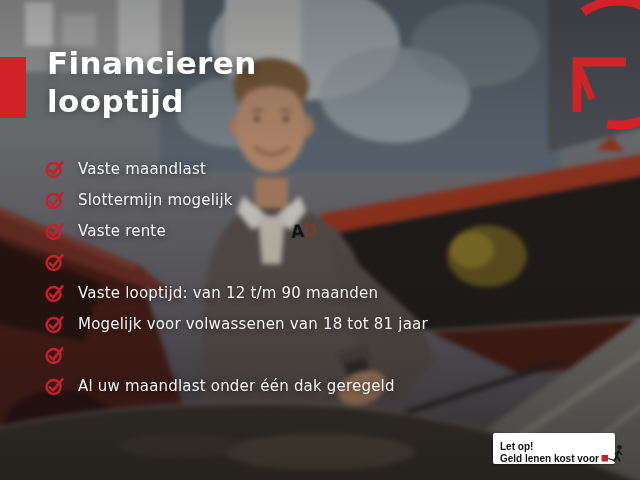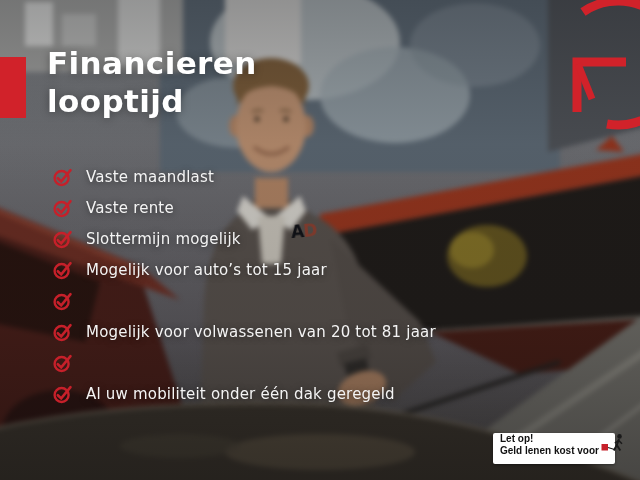--- a/index.html
+++ b/index.html
@@ -17,30 +17,30 @@
   .shirt-logo{position:absolute;left:291px;top:221px;font-size:17px;font-weight:bold;
     transform:rotate(-5deg);letter-spacing:-1px;filter:blur(.7px);}
   .shirt-logo .a{color:#101116;}
   .shirt-logo .d{color:#8d4030;}
   
   .side-bar{position:absolute;left:0;top:57px;width:26px;height:61px;background:#d1222a;}
   
   .title{position:absolute;left:47px;top:44px;color:#ffffff;font-size:31px;line-height:38px;
     font-weight:600;letter-spacing:.4px;text-shadow:0 1px 8px rgba(0,0,0,.35);}
   
-  .features{position:absolute;left:45px;top:153px;margin:8px;padding:0;list-style:none;}
+  .features{position:absolute;left:45px;top:153px;margin:0;padding:0;list-style:none;}
   .features li{display:flex;align-items:center;height:31px;gap:13px;}
   .features .check{flex:0 0 auto;display:block;}
   .features .label{color:#f4f4f4;font-size:15px;letter-spacing:.2px;
     text-shadow:0 1px 6px rgba(0,0,0,.5);white-space:nowrap;}
   
   .corner-glyph{position:absolute;right:0;top:0;width:90px;height:132px;}
   
   .warn-badge{position:absolute;left:493px;top:433px;width:122px;height:31px;background:#ffffff;
-    border-radius:2px;display:flex;align-items:flex-start;padding:0 4px 0 7px;box-sizing:border-box;
+    border-radius:2px;display:flex;align-items:flex-end;padding:0 4px 0 7px;box-sizing:border-box;
     box-shadow:0 1px 3px rgba(0,0,0,.4);}
   .warn-badge .txt{flex:1 1 auto;color:#111111;font-family:"Liberation Sans",sans-serif;
     font-size:10px;font-weight:bold;line-height:11.5px;white-space:nowrap;}
   .warn-badge .afm-icon{flex:0 0 auto;margin-left:2px;}
 </style>
 </head>
 <body>
 
 <div class="stage">
 
@@ -125,61 +125,61 @@
           <circle cx="8.6" cy="11" r="7" fill="none" stroke="#c6202a" stroke-width="2.4"></circle>
           <path d="M4.8 11.2 L8.2 14.4 L17.5 3.2" fill="none" stroke="#c6202a" stroke-width="2.6" stroke-linecap="round"></path>
         </svg>
       <span class="label">Vaste maandlast</span>
     </li>
     <li>
       <svg class="check" width="20" height="20" viewBox="0 0 20 20">
           <circle cx="8.6" cy="11" r="7" fill="none" stroke="#c6202a" stroke-width="2.4"></circle>
           <path d="M4.8 11.2 L8.2 14.4 L17.5 3.2" fill="none" stroke="#c6202a" stroke-width="2.6" stroke-linecap="round"></path>
         </svg>
+      <span class="label">Slottermijn mogelijk</span>
+    </li>
+    <li>
+      <svg class="check" width="20" height="20" viewBox="0 0 20 20">
+          <circle cx="8.6" cy="11" r="7" fill="none" stroke="#c6202a" stroke-width="2.4"></circle>
+          <path d="M4.8 11.2 L8.2 14.4 L17.5 3.2" fill="none" stroke="#c6202a" stroke-width="2.6" stroke-linecap="round"></path>
+        </svg>
       <span class="label">Vaste rente</span>
     </li>
     <li>
       <svg class="check" width="20" height="20" viewBox="0 0 20 20">
           <circle cx="8.6" cy="11" r="7" fill="none" stroke="#c6202a" stroke-width="2.4"></circle>
           <path d="M4.8 11.2 L8.2 14.4 L17.5 3.2" fill="none" stroke="#c6202a" stroke-width="2.6" stroke-linecap="round"></path>
         </svg>
-      <span class="label">Slottermijn mogelijk</span>
-    </li>
-    <li>
-      <svg class="check" width="20" height="20" viewBox="0 0 20 20">
-          <circle cx="8.6" cy="11" r="7" fill="none" stroke="#c6202a" stroke-width="2.4"></circle>
-          <path d="M4.8 11.2 L8.2 14.4 L17.5 3.2" fill="none" stroke="#c6202a" stroke-width="2.6" stroke-linecap="round"></path>
-        </svg>
-      <span class="label">Mogelijk voor auto’s tot 15 jaar</span>
-    </li>
-    <li>
-      <svg class="check" width="20" height="20" viewBox="0 0 20 20">
-          <circle cx="8.6" cy="11" r="7" fill="none" stroke="#c6202a" stroke-width="2.4"></circle>
-          <path d="M4.8 11.2 L8.2 14.4 L17.5 3.2" fill="none" stroke="#c6202a" stroke-width="2.6" stroke-linecap="round"></path>
-        </svg>
-    </li>
-    <li>
-      <svg class="check" width="20" height="20" viewBox="0 0 20 20">
-          <circle cx="8.6" cy="11" r="7" fill="none" stroke="#c6202a" stroke-width="2.4"></circle>
-          <path d="M4.8 11.2 L8.2 14.4 L17.5 3.2" fill="none" stroke="#c6202a" stroke-width="2.6" stroke-linecap="round"></path>
-        </svg>
-      <span class="label">Mogelijk voor volwassenen van 20 tot 81 jaar</span>
-    </li>
-    <li>
-      <svg class="check" width="20" height="20" viewBox="0 0 20 20">
-          <circle cx="8.6" cy="11" r="7" fill="none" stroke="#c6202a" stroke-width="2.4"></circle>
-          <path d="M4.8 11.2 L8.2 14.4 L17.5 3.2" fill="none" stroke="#c6202a" stroke-width="2.6" stroke-linecap="round"></path>
-        </svg>
-    </li>
-    <li>
-      <svg class="check" width="20" height="20" viewBox="0 0 20 20">
-          <circle cx="8.6" cy="11" r="7" fill="none" stroke="#c6202a" stroke-width="2.4"></circle>
-          <path d="M4.8 11.2 L8.2 14.4 L17.5 3.2" fill="none" stroke="#c6202a" stroke-width="2.6" stroke-linecap="round"></path>
-        </svg>
-      <span class="label">Al uw mobiliteit onder één dak geregeld</span>
+    </li>
+    <li>
+      <svg class="check" width="20" height="20" viewBox="0 0 20 20">
+          <circle cx="8.6" cy="11" r="7" fill="none" stroke="#c6202a" stroke-width="2.4"></circle>
+          <path d="M4.8 11.2 L8.2 14.4 L17.5 3.2" fill="none" stroke="#c6202a" stroke-width="2.6" stroke-linecap="round"></path>
+        </svg>
+      <span class="label">Vaste looptijd: van 12 t/m 90 maanden</span>
+    </li>
+    <li>
+      <svg class="check" width="20" height="20" viewBox="0 0 20 20">
+          <circle cx="8.6" cy="11" r="7" fill="none" stroke="#c6202a" stroke-width="2.4"></circle>
+          <path d="M4.8 11.2 L8.2 14.4 L17.5 3.2" fill="none" stroke="#c6202a" stroke-width="2.6" stroke-linecap="round"></path>
+        </svg>
+      <span class="label">Mogelijk voor volwassenen van 18 tot 81 jaar</span>
+    </li>
+    <li>
+      <svg class="check" width="20" height="20" viewBox="0 0 20 20">
+          <circle cx="8.6" cy="11" r="7" fill="none" stroke="#c6202a" stroke-width="2.4"></circle>
+          <path d="M4.8 11.2 L8.2 14.4 L17.5 3.2" fill="none" stroke="#c6202a" stroke-width="2.6" stroke-linecap="round"></path>
+        </svg>
+    </li>
+    <li>
+      <svg class="check" width="20" height="20" viewBox="0 0 20 20">
+          <circle cx="8.6" cy="11" r="7" fill="none" stroke="#c6202a" stroke-width="2.4"></circle>
+          <path d="M4.8 11.2 L8.2 14.4 L17.5 3.2" fill="none" stroke="#c6202a" stroke-width="2.6" stroke-linecap="round"></path>
+        </svg>
+      <span class="label">Al uw maandlast onder één dak geregeld</span>
     </li>
   </ul>
 
   <svg class="corner-glyph" viewBox="550 0 90 132" aria-hidden="true">
     <path d="M583 12 A62 62 0 1 1 607 124" fill="none" stroke="#d1222a" stroke-width="9"></path>
     <path d="M626 62 L577 62 L577 112" fill="none" stroke="#d1222a" stroke-width="9"></path>
     <path d="M578 64 L592 99" fill="none" stroke="#d1222a" stroke-width="7"></path>
   </svg>
 
   <div class="warn-badge">

